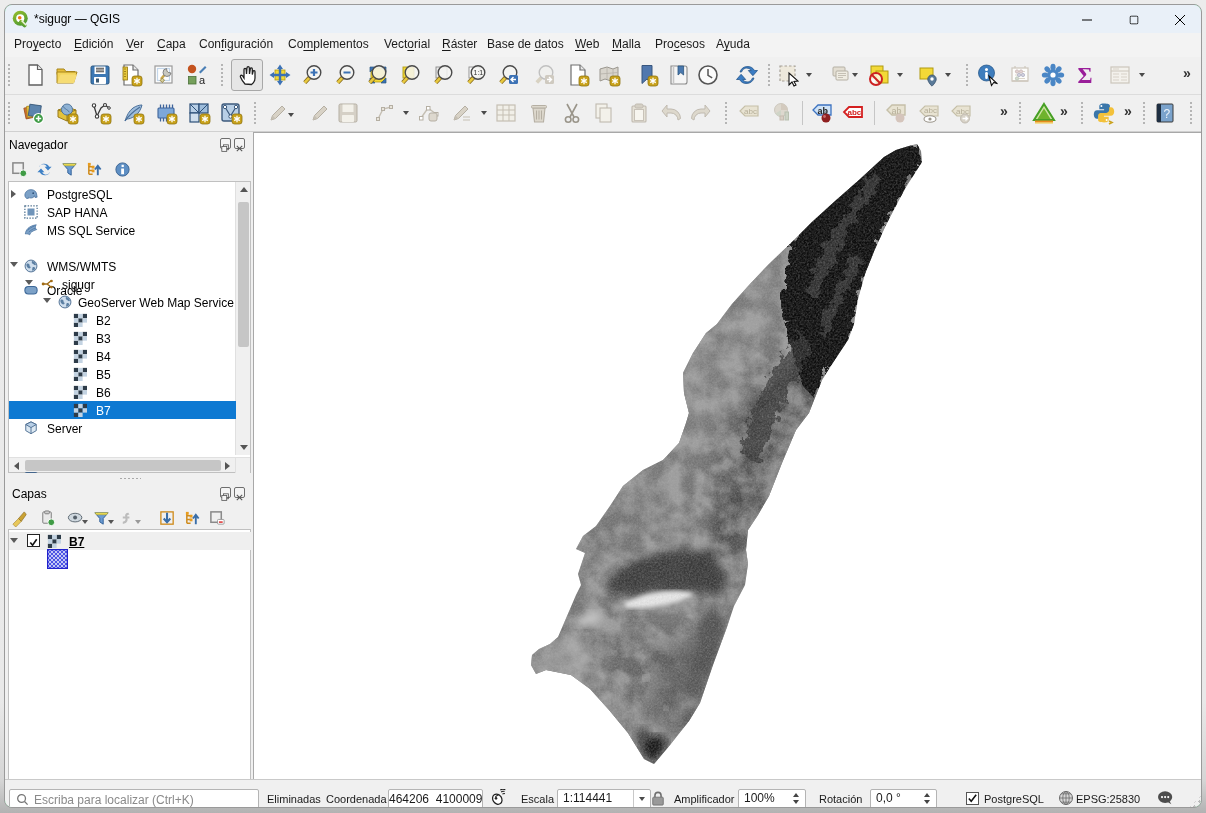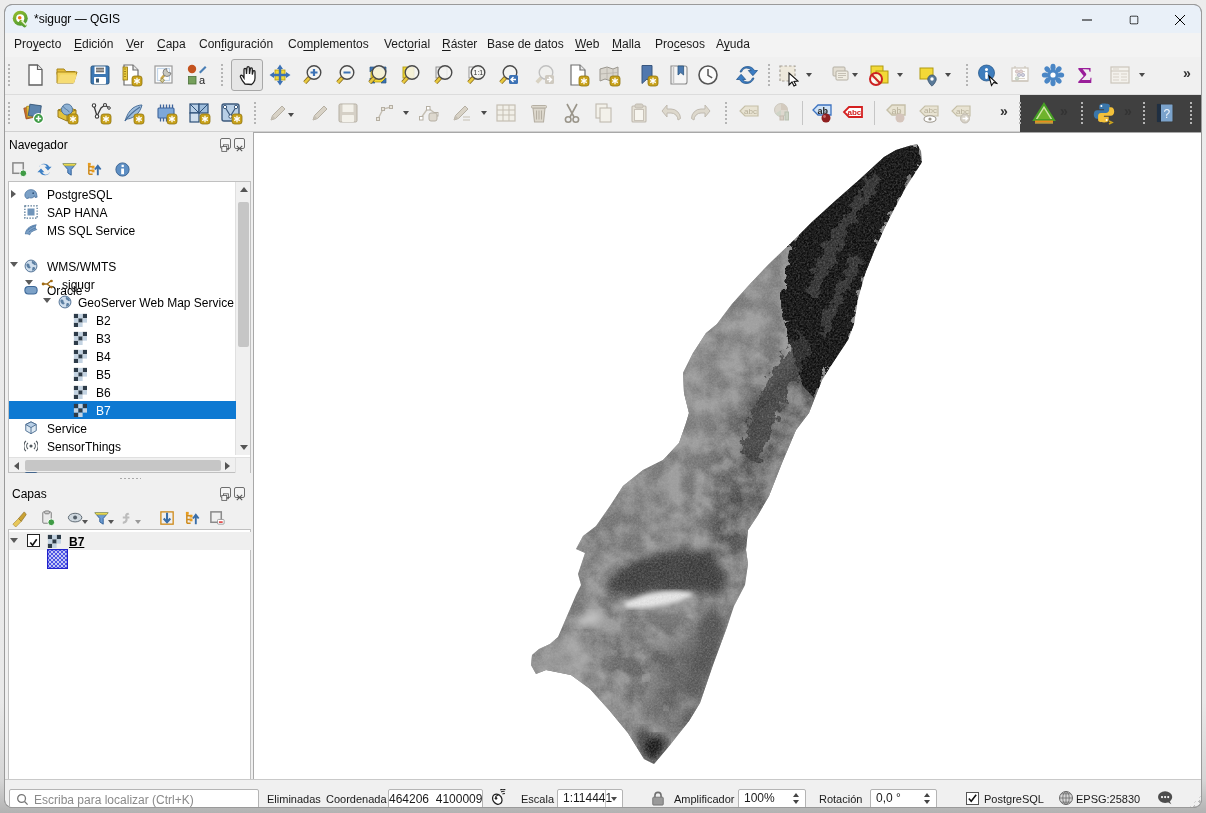--- a/index.html
+++ b/index.html
@@ -1,33 +1,33 @@
 <!DOCTYPE html>
 <html><head>
 <meta charset="utf-8">
 <style>
 * { margin:0; padding:0; box-sizing:border-box; }
 html,body { width:1206px; height:813px; overflow:hidden; }
 body { font-family:"Liberation Sans", sans-serif; background:#e5e5e5; position:relative; }
 #shadow { position:absolute; left:0; top:0; width:1206px; height:813px;
   background:linear-gradient(#ececec 0, #e9e9e9 86%, #d5d5d5 96%, #b2b2b2 100%); }
 #win { position:absolute; left:4px; top:4px; width:1198px; height:804px;
-  background:#404040; border:1px solid #9a9a9a; border-radius:8px; overflow:hidden; }
+  background:#86efac; border:1px solid #9a9a9a; border-radius:8px; overflow:hidden; }
 
 #titlebar { position:absolute; left:-5px; top:-1px; width:1206px; height:29px; background:#e9f0f8; }
 #titlebar .title { position:absolute; left:34px; top:8px; font-size:12px; color:#000; }
 .winbtn { position:absolute; top:0; width:46px; height:29px; }
 .winbtn svg { position:absolute; left:50%; top:50%; transform:translate(-50%,-50%); }
 
 #menubar { position:absolute; left:-7px; top:28px; width:1206px; height:24px; background:#f3f3f3; font-size:12px; color:#1a1a1a; }
 #menubar span { position:absolute; top:4px; }
 #menubar u { text-decoration:underline; text-underline-offset:2px; }
 
 #tb1 { position:absolute; left:-5px; top:52px; width:1206px; height:38px; background:#f0f0f0; border-bottom:1px solid #dcdcdc; }
-#tb2 { position:absolute; left:-5px; top:90px; width:1020px; height:37px; background:#f0f0f0; border-bottom:1px solid #d0d0d0; }
+#tb2 { position:absolute; left:-5px; top:90px; width:1206px; height:37px; background:#f0f0f0; border-bottom:1px solid #d0d0d0; }
 .ic { position:absolute; width:24px; height:24px; }
 .ic svg { width:100%; height:100%; }
 .grip { position:absolute; width:5px; height:24px;
   background-image:radial-gradient(circle, #b5b5b5 1px, transparent 1.2px);
   background-size:4px 4px; }
 .vsep { position:absolute; width:1px; height:24px; background:#c6c6c6; }
 .dd { position:absolute; width:0; height:0; border-left:3.5px solid transparent; border-right:3.5px solid transparent; border-top:4px solid #4a4a4a; }
 .chev { position:absolute; font-size:14px; font-weight:bold; color:#333; letter-spacing:-2px; }
 
 #dock { position:absolute; left:-1px; top:127px; width:249px; height:648px; background:#f0f0f0; }
@@ -674,29 +674,21 @@
             <rect x="11" y="6" width="5" height="5" fill="#c3d3e2"></rect>
             <rect x="6" y="11" width="5" height="5" fill="#c3d3e2"></rect>
           </svg>
           <span class="tlabel" style="left:87px">B7</span>
         </div>
       <div class="trow" style="left:0; top:237px; width:227px;">
         <svg class="ticon" style="left:15px" viewBox="0 0 16 16">
             <path d="M8 1 L14 4 V11 L8 14.5 L2 11 V4z" fill="#dce8f2" stroke="#44668c"></path>
             <path d="M8 1 L14 4 L8 7.5 L2 4z M8 7.5 v7" fill="#b8cfe6" stroke="#44668c"></path>
           </svg>
-        <span class="tlabel" style="left:38px">Service</span>
-      </div>
-      <div class="trow" style="left:0; top:255px; width:227px;">
-        <svg class="ticon" style="left:15px" viewBox="0 0 16 16">
-            <circle cx="8" cy="8" r="1.8" fill="#50585e"></circle>
-            <path d="M4.5 4.5 a5 5 0 0 0 0 7 M11.5 4.5 a5 5 0 0 1 0 7" fill="none" stroke="#50585e" stroke-width="1.3"></path>
-            <path d="M2.2 2.2 a8 8 0 0 0 0 11.6 M13.8 2.2 a8 8 0 0 1 0 11.6" fill="none" stroke="#50585e" stroke-width="1.3"></path>
-          </svg>
-        <span class="tlabel" style="left:38px">SensorThings</span>
+        <span class="tlabel" style="left:38px">Server</span>
       </div>
       <div class="trow" style="left:0; top:273px; width:227px;">
         <svg class="ticon" style="left:15px; top:6px;" viewBox="0 0 16 10">
             <rect x="1" y="1" width="14" height="9" rx="2" fill="none" stroke="#44668c" stroke-width="1.4"></rect>
             <path d="M1 4 h14 M6 4 v6 M11 4 v6" stroke="#44668c" stroke-width="1"></path>
           </svg>
       </div>
     </div>
 
     <div class="sb" style="left:5px; top:325px; width:241px; height:15px; border:none; border-top:1px solid #e0e0e0; background:#f0f0f0;">
@@ -884,21 +876,21 @@
     <span class="lbl" style="left:267px">Eliminadas</span>
     <span class="lbl" style="left:326px">Coordenada</span>
     <div class="inbox" style="left:388px; width:95px; text-align:center; line-height:18px;">464206&nbsp;&nbsp;4100009</div>
     <svg style="position:absolute;left:490px;top:9px" width="18" height="17" viewBox="0 0 21 20">
       <ellipse cx="8.5" cy="12" rx="5.2" ry="6.3" transform="rotate(-35 8.5 12)" fill="#fff" stroke="#222" stroke-width="1.5"></ellipse>
       <path d="M6.2 9.2 l4.6 -3.2" stroke="#222" stroke-width="1.3"></path>
       <circle cx="7" cy="11" r="1.5" fill="#222"></circle>
       <path d="M13 3.5 q2 -1.5 4 -0.5 M14.5 6 q1.5 -1 3 -0.5 M12 1.2 q3 -2 6 -0.2" fill="none" stroke="#222" stroke-width="1.2"></path>
     </svg>
     <span class="lbl" style="left:521px">Escala</span>
-    <div class="inbox" style="left:557px; width:66px;">
+    <div class="inbox" style="left:557px; width:94px;">
       <span style="position:absolute;left:5px;top:1px">1:114441</span>
       <div style="position:absolute;right:0;top:0;width:17px;height:17px;border-left:1px solid #c9c9c9;">
         <div class="dd" style="left:5px;top:7px"></div>
       </div>
     </div>
     <svg style="position:absolute;left:651px;top:11px" width="14" height="15" viewBox="0 0 16 17">
       <rect x="2" y="7" width="12" height="9" rx="1" fill="#9a9a9a" stroke="#6f6f6f"></rect>
       <path d="M4.5 7 V5 a3.5 3.5 0 0 1 7 0 V7" fill="none" stroke="#6f6f6f" stroke-width="1.8"></path>
     </svg>
     <span class="lbl" style="left:674px">Amplificador</span>

